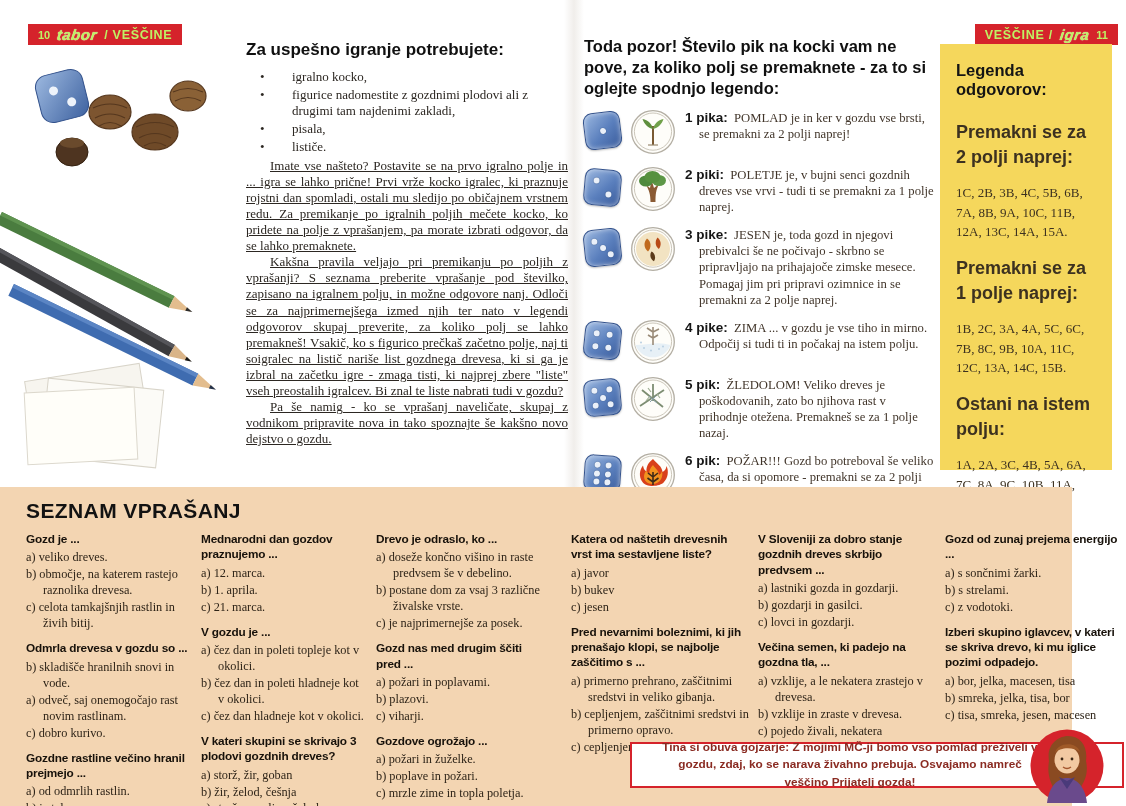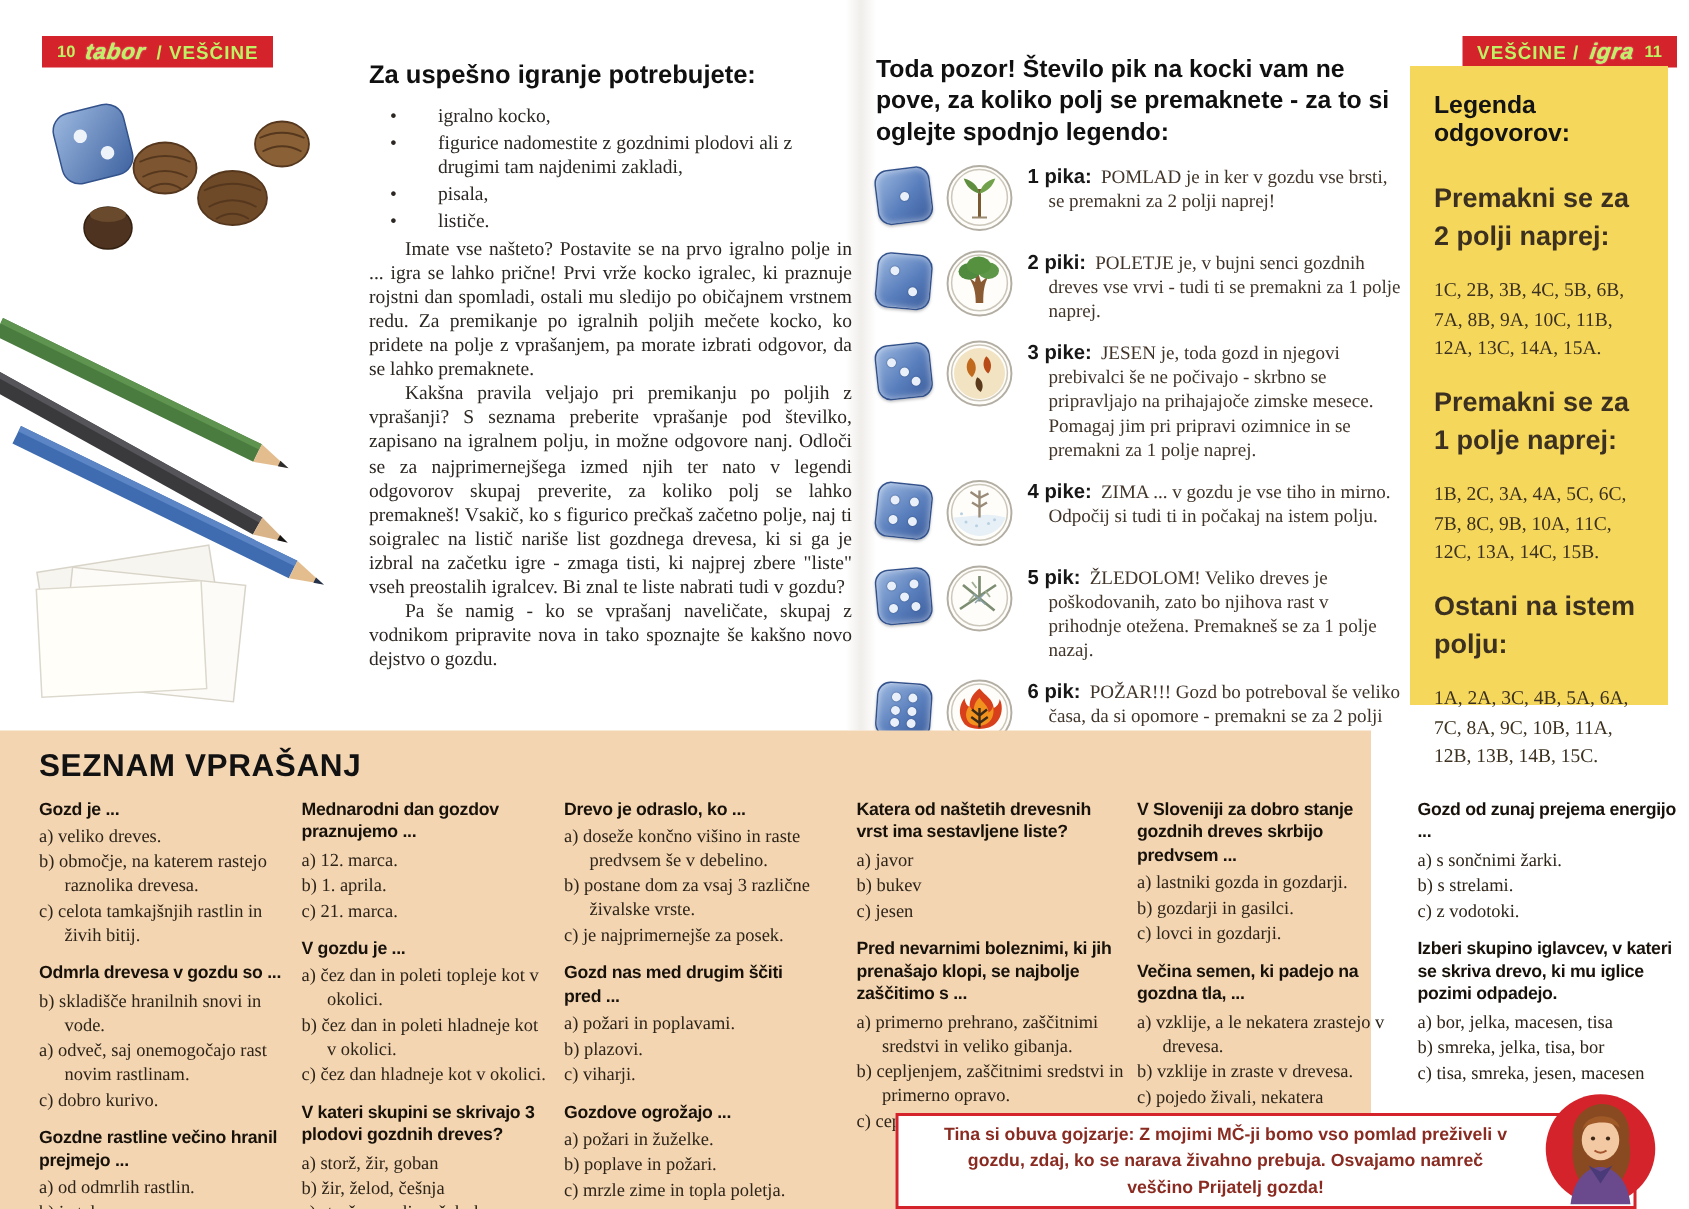--- a/index.html
+++ b/index.html
@@ -19,21 +19,21 @@
          background:linear-gradient(90deg,rgba(0,0,0,0),rgba(110,85,55,.10),rgba(0,0,0,0));}
   
   .illo{position:absolute;left:0;top:34px;width:245px;height:452px;}
   
   .article{position:absolute;left:246px;top:40px;width:322px;color:#2c2722;
            font-size:13px;line-height:1.24;}
   .article h2{font:700 17px "Liberation Sans",sans-serif;color:#101010;margin:0 0 9px;}
   ul.bullets{list-style:none;margin:0 0 2px;padding:0;}
   .bullets li{position:relative;padding-left:46px;margin:0 0 2px;}
   .bullets li::before{content:"\2022";position:absolute;left:14px;}
-  .article p{margin:0;text-indent:24px;text-align:justify;}
+  .article p{margin:0;text-indent:24px;text-align:justify;text-decoration:underline;}
   
   .dicecol{position:absolute;left:584px;top:36px;width:351px;}
   .dicecol h2{font:700 16.5px "Liberation Sans",sans-serif;line-height:1.27;margin:0 0 10px;color:#101010;}
   .dice-row{display:flex;align-items:flex-start;gap:9px;margin-bottom:11px;}
   .die{width:35px;height:35px;border-radius:9px;position:relative;flex:none;margin-top:3px;
        background:linear-gradient(135deg,#9cb8e0 0%,#5a7fbd 55%,#3a5c9c 100%);
        border:1px solid #33528c;box-shadow:inset 0 0 5px rgba(255,255,255,.55),0 1px 2px rgba(0,0,0,.25);}
   .die i{position:absolute;width:6px;height:6px;border-radius:50%;background:#eaf0f9;
          transform:translate(-50%,-50%);box-shadow:0 0 1px #23406e;}
   .cicon-wrap{flex:none;width:46px;height:46px;}
@@ -42,34 +42,34 @@
   .txt .lbl{font:700 13.5px "Liberation Sans",sans-serif;color:#161616;padding-right:3px;font-style:normal;}
   
   .legend{position:absolute;left:940px;top:44px;width:172px;height:426px;background:var(--yellow);
           padding:17px 16px;box-sizing:border-box;color:#3c3120;}
   .legend h2{font:700 16.5px "Liberation Sans",sans-serif;margin:0 0 20px;line-height:1.18;color:#141414;}
   .lgroup{margin-bottom:14px;}
   .lgroup h3{font-family:Liberation Sans, sans-serif;font-weight:700;font-size:18px;
              margin:13px 0 13px;line-height:1.4;}
   .lgroup p{margin:0 0 2px;font-size:13px;line-height:1.5;}
   
-  .qsection{position:absolute;left:0;top:487px;width:914px;height:319px;background:var(--peach);
+  .qsection{position:absolute;left:0;top:487px;width:1072px;height:319px;background:var(--peach);
             padding:8px 0 0 26px;box-sizing:border-box;}
   .qsection h2{font:700 21px "Liberation Sans",sans-serif;letter-spacing:.4px;margin:4px 0 9px;color:#121212;}
   .qcols{display:flex;gap:9px;}
   .qcol{width:166px;flex:none;}
   .qcol.wide{width:178px;}
   .qcol.spinegap{margin-left:20px;}
   .qblock{margin-bottom:9px;}
   .qblock h4{font:700 11.8px "Liberation Sans",sans-serif;line-height:1.3;margin:0 0 3px;
              color:#17110a;letter-spacing:-.2px;}
   .qblock p{margin:0 0 1px;font-size:12.3px;line-height:1.3;color:#2e2418;
             padding-left:17px;text-indent:-17px;}
   
-  .note{position:absolute;left:597px;top:742px;width:494px;height:64px;background:#fff;
+  .note{position:absolute;left:630px;top:742px;width:494px;height:46px;background:#fff;
         border:2px solid var(--red);box-sizing:border-box;display:flex;align-items:center;
         justify-content:center;text-align:center;padding:0 80px 0 26px;}
   .note p{margin:0;font:700 11.8px "Liberation Sans",sans-serif;color:#8a2b22;line-height:1.45;}
   .avatar{position:absolute;left:1030px;top:729px;width:74px;height:74px;}
 </style>
 </head>
 <body>
 
 <div class="page">
 
@@ -187,21 +187,21 @@
             <i style="left: 72%; top: 70%;"></i>
           </div>
           <div class="cicon-wrap"><svg width="46" height="46" viewBox="0 0 46 46">
               <circle cx="23" cy="23" r="21.3" fill="#fefdf9" stroke="#b3aea3" stroke-width="1.3"></circle>
               <circle cx="23" cy="22.6" r="18.6" fill="none" stroke="#ccc7bb" stroke-width="1"></circle>
               <circle cx="23" cy="23" r="17" fill="#f2e3c2"></circle>
               <path d="M17 12.5 C21.5 15.5 21.5 22 18 25.5 C13.5 22 13.5 16 17 12.5Z" fill="#c06a1e"></path>
               <path d="M27.5 11.5 C31.5 14.5 31.5 20 28.8 23 C25 20 24.8 15 27.5 11.5Z" fill="#b84a17"></path>
               <path d="M21.5 25.5 C25.5 27.5 26 32.5 23.8 35.3 C20 33.2 19.5 28.3 21.5 25.5Z" fill="#5a3a1a"></path>
             </svg></div>
-          <p class="txt"><span class="lbl">3 pike:</span><span> JESEN je, toda gozd in njegovi prebivalci še ne počivajo - skrbno se pripravljajo na prihajajoče zimske mesece. Pomagaj jim pri pripravi ozimnice in se premakni za 1 polje naprej.</span></p>
+          <p class="txt"><span class="lbl">3 pike:</span><span> JESEN je, toda gozd in njegovi prebivalci še ne počivajo - skrbno se pripravljajo na prihajajoče zimske mesece. Pomagaj jim pri pripravi ozimnice in se premakni za 2 polje naprej.</span></p>
         </div>
         <div class="dice-row">
           <div class="die" style="transform: rotate(6deg);">
             <i style="left: 31%; top: 31%;"></i>
             <i style="left: 69%; top: 31%;"></i>
             <i style="left: 31%; top: 69%;"></i>
             <i style="left: 69%; top: 69%;"></i>
           </div>
           <div class="cicon-wrap"><svg width="46" height="46" viewBox="0 0 46 46">
               <circle cx="23" cy="23" r="21.3" fill="#fefdf9" stroke="#b3aea3" stroke-width="1.3"></circle>

